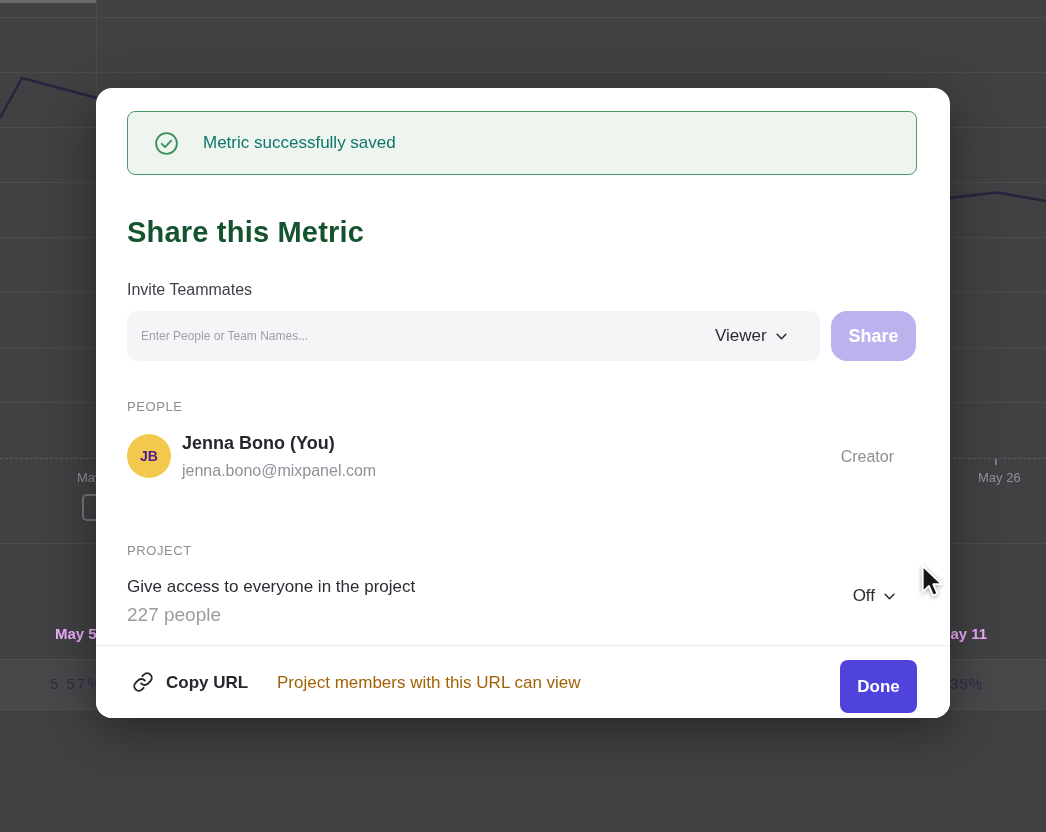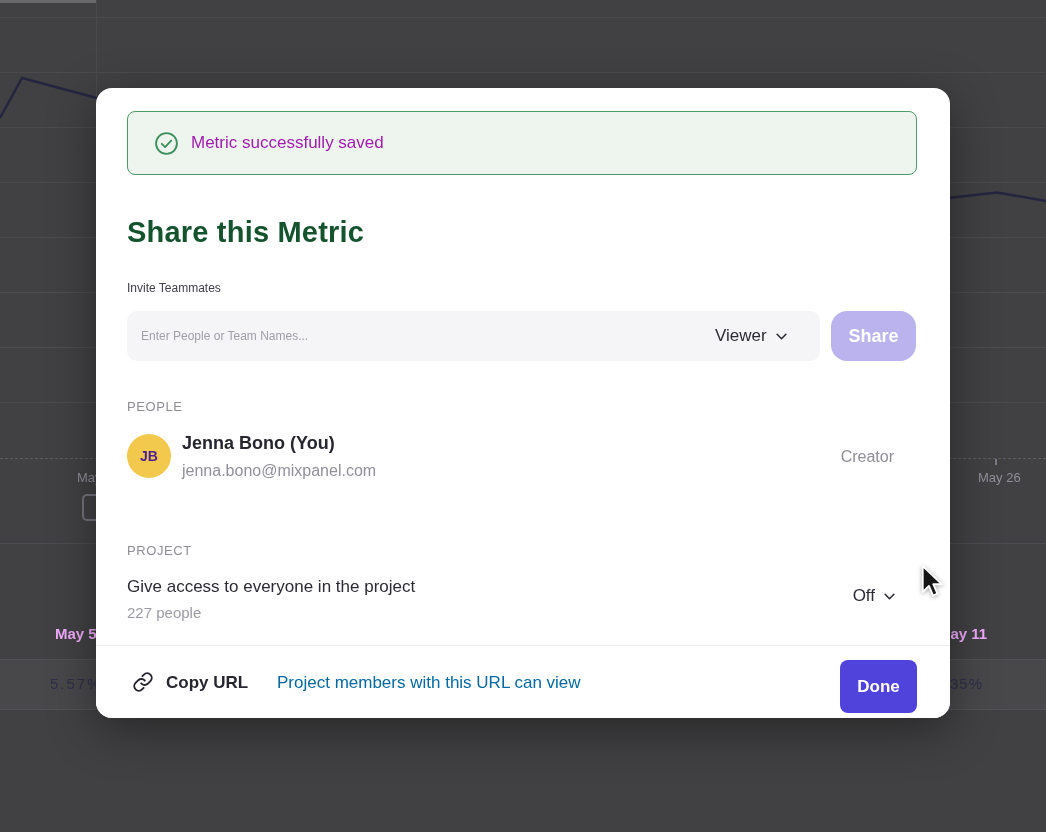--- a/index.html
+++ b/index.html
@@ -19,42 +19,42 @@
   .hover-box { position:absolute; border:2px solid #74747c; border-radius:5px; background:transparent; }
   .bg-table-header { position:absolute; font-size:15px; font-weight:bold; color:#f0abfc; white-space:nowrap; }
   .bg-table-value { position:absolute; font-size:15px; color:#2e2e4a; letter-spacing:2px; white-space:nowrap; }
   .row-highlight { position:absolute; left:0; width:1046px; top:659px; height:51px; background:#48484b; border-top:1px solid #525256; border-bottom:1px solid #525256; }
   .bg-sep { position:absolute; left:0; width:1046px; height:1px; background:#4c4c50; }
 
   
   .modal { position:absolute; left:96px; top:88px; width:854px; height:630px; background:#ffffff; border-radius:16px; box-shadow:0 12px 48px rgba(0,0,0,.4); }
   .toast { position:absolute; left:31px; top:23px; width:790px; height:64px; background:#eef5ef; border:1px solid #4c9a68; border-radius:8px; display:flex; align-items:center; padding-left:26px; }
   .toast .check { width:25px; height:25px; flex:0 0 auto; }
-  .toast .msg { margin-left:12px; font-size:17px; color:#a21caf; }
+  .toast .msg { margin-left:24px; font-size:17px; color:#0f766e; }
   .modal-title { position:absolute; left:31px; top:128px; font-size:29px; font-weight:bold; color:#14532d; letter-spacing:.2px; }
-  .invite-label { position:absolute; left:31px; top:193px; font-size:12px; color:#40404a; }
+  .invite-label { position:absolute; left:31px; top:193px; font-size:16px; color:#40404a; }
   .invite-input { position:absolute; left:31px; top:223px; width:693px; height:50px; background:#f5f5f7; border:none; border-radius:10px; padding:0 180px 0 14px; font-size:12px; color:#26262e; font-family:inherit; outline:none; }
   .invite-input::placeholder { color:#9fa0a8; }
   .role-dd { position:absolute; left:619px; top:223px; height:50px; display:flex; align-items:center; gap:9px; cursor:pointer; }
   .role-dd .val { font-size:17px; font-weight:500; color:#2b2b33; }
   .share-btn { position:absolute; left:735px; top:223px; width:85px; height:50px; background:#bab3ed; color:#ffffff; font-size:18px; font-weight:bold; border:none; border-radius:16px; font-family:inherit; }
   .section-label { position:absolute; left:31px; font-size:13px; color:#8d8d95; letter-spacing:.6px; }
   .avatar { position:absolute; left:31px; top:346px; width:44px; height:44px; border-radius:50%; background:#f2c94c; color:#4c1d95; font-size:14px; font-weight:bold; display:flex; align-items:center; justify-content:center; }
   .person-name { position:absolute; left:86px; top:345px; font-size:18px; font-weight:bold; color:#26262e; }
   .person-email { position:absolute; left:86px; top:374px; font-size:16px; color:#90909a; }
   .person-role { position:absolute; right:56px; top:360px; font-size:16px; color:#8d8d95; }
   .project-title { position:absolute; left:31px; top:489px; font-size:17px; color:#2b2b33; }
-  .project-sub { position:absolute; left:31px; top:516px; font-size:15px; color:#9b9ba3; }
+  .project-sub { position:absolute; left:31px; top:516px; font-size:19px; color:#9b9ba3; }
   .toggle-dd { position:absolute; right:55px; top:498px; display:flex; align-items:center; gap:9px; cursor:pointer; }
   .toggle-dd .val { font-size:17px; font-weight:500; color:#2b2b33; }
   .chev { width:11px; height:7px; }
   .modal-footer { position:absolute; left:0; bottom:0; width:854px; height:73px; border-top:1px solid #ececf0; border-radius:0 0 16px 16px; background:#ffffff; }
   .link-icon { position:absolute; left:36px; top:25px; width:22px; height:22px; }
   .copy-url { position:absolute; left:70px; top:27px; font-size:17px; font-weight:bold; color:#26262e; cursor:pointer; }
-  .footer-hint { position:absolute; left:181px; top:27px; font-size:17px; color:#0369a1; }
+  .footer-hint { position:absolute; left:181px; top:27px; font-size:17px; color:#a16207; }
   .done-btn { position:absolute; right:33px; top:14px; width:77px; height:53px; background:#4f43db; color:#ffffff; font-size:17px; font-weight:bold; border:none; border-radius:8px; font-family:inherit; }
 
   .cursor { position:absolute; left:920px; top:565px; width:28px; height:36px; filter:drop-shadow(0 1px 2px rgba(0,0,0,.35)); }
 </style>
 </head>
 <body>
 
 <div class="backdrop"></div>
 <div class="topstrip"></div>
 

